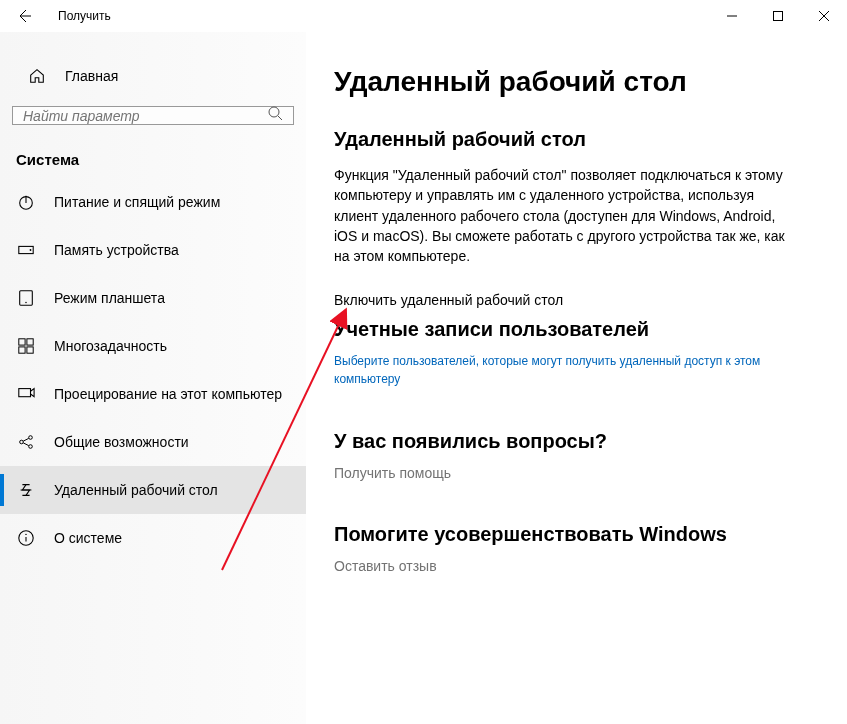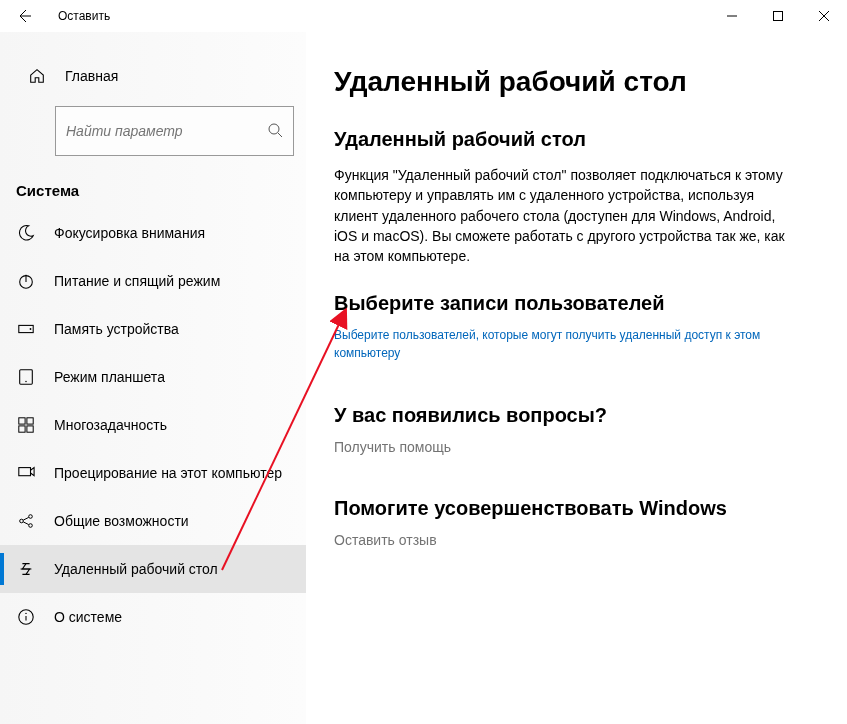--- a/index.html
+++ b/index.html
@@ -77,26 +77,25 @@
     display: flex;
     align-items: center;
     justify-content: center;
     flex-shrink: 0;
   }
   .search-wrap {
     margin: 10px 12px 4px 12px;
   }
   .search-box {
     display: flex;
-    align-items: center;
+    align-items: flex-end;
     border: 1px solid #999;
     background: #fdfdfd;
-    height: 50px;
+    height: 19px;
     padding: 0 10px;
-    margin-left: 43px;
   }
   .search-box input {
     border: none;
     outline: none;
     background: transparent;
     flex: 1;
     font-size: 14px;
     font-family: inherit;
     font-style: italic;
     color: #666;
@@ -215,21 +214,21 @@
 
 <div class="window">
   <div class="titlebar">
     <div class="titlebar-left">
       <div class="back-btn">
         <svg width="16" height="16" viewBox="0 0 16 16">
           <path d="M10 2 L4 8 L10 14" stroke="#000" stroke-width="1" fill="none"></path>
           <path d="M4 8 H15" stroke="#000" stroke-width="1"></path>
         </svg>
       </div>
-      <span class="window-title">Оставить</span>
+      <span class="window-title">Получить</span>
     </div>
     <div class="win-controls">
       <div class="win-btn">
         <svg width="10" height="10" viewBox="0 0 10 10">
             <path d="M0 5 H10" stroke="#000" stroke-width="1"></path>
           </svg>
       </div>
       <div class="win-btn">
         <svg width="10" height="10" viewBox="0 0 10 10">
             <rect x="0.5" y="0.5" width="9" height="9" stroke="#000" fill="none" stroke-width="1"></rect>
@@ -266,28 +265,20 @@
           </span>
         </div>
       </div>
 
       <div class="section-header">Система</div>
 
       <ul class="nav-list">
         <li class="nav-item">
           <span class="icon-slot">
             <svg width="18" height="18" viewBox="0 0 20 20">
-                <path d="M13 2 A8 8 0 1 0 18 13 A6 6 0 0 1 13 2 Z" stroke="#000" fill="none" stroke-width="1.2"></path>
-              </svg>
-          </span>
-          <span class="nav-label">Фокусировка внимания</span>
-        </li>
-        <li class="nav-item">
-          <span class="icon-slot">
-            <svg width="18" height="18" viewBox="0 0 20 20">
                 <circle cx="10" cy="11" r="7" stroke="#000" fill="none" stroke-width="1.2"></circle>
                 <path d="M10 3 V11" stroke="#000" stroke-width="1.2"></path>
               </svg>
           </span>
           <span class="nav-label">Питание и спящий режим</span>
         </li>
         <li class="nav-item">
           <span class="icon-slot">
             <svg width="18" height="18" viewBox="0 0 20 20">
                 <rect x="2" y="6" width="16" height="8" stroke="#000" fill="none" stroke-width="1.2"></rect>
@@ -356,22 +347,23 @@
           <span class="nav-label">О системе</span>
         </li>
       </ul>
     </div>
 
     <div class="content">
       <h1 class="page-title">Удаленный рабочий стол</h1>
       <h2 class="sub-title">Удаленный рабочий стол</h2>
       <p class="desc">Функция "Удаленный рабочий стол" позволяет подключаться к этому компьютеру и управлять им с удаленного устройства, используя клиент удаленного рабочего стола (доступен для Windows, Android, iOS и macOS). Вы сможете работать с другого устройства так же, как на этом компьютере.</p>
 
-
-      <h2 class="section-h">Выберите записи пользователей</h2>
+      <div class="toggle-label">Включить удаленный рабочий стол</div>
+
+      <h2 class="section-h">Учетные записи пользователей</h2>
       <a class="link">Выберите пользователей, которые могут получить удаленный доступ к этом компьютеру</a>
 
       <h2 class="section-h">У вас появились вопросы?</h2>
       <a class="link-small">Получить помощь</a>
 
       <h2 class="section-h">Помогите усовершенствовать Windows</h2>
       <a class="link-small" style="margin-bottom:16px">Оставить отзыв</a>
     </div>
   </div>
 </div>

